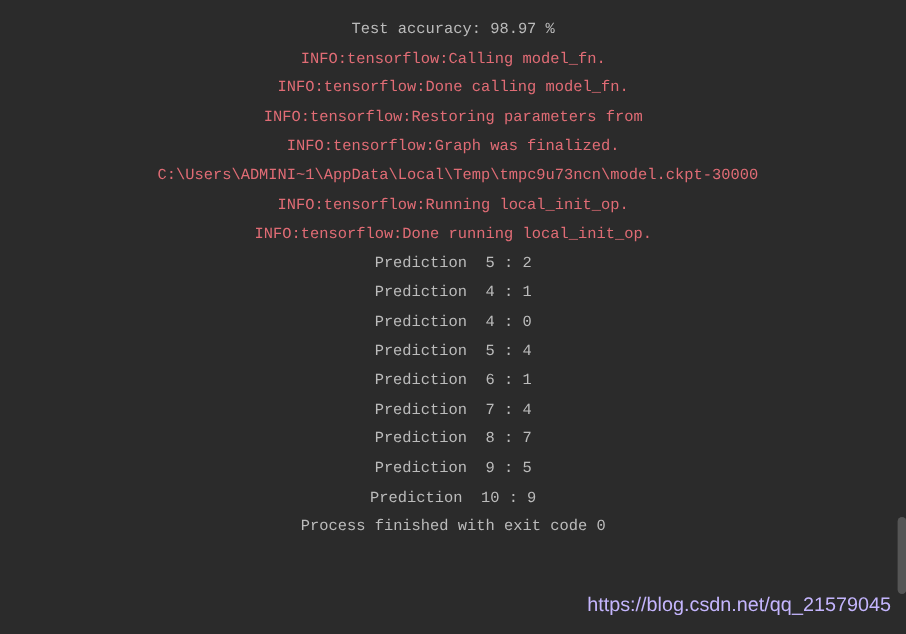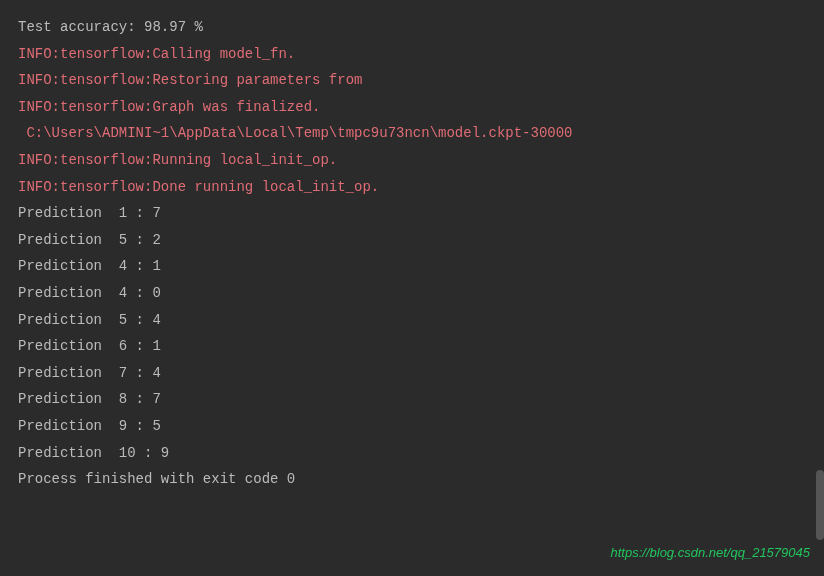--- a/index.html
+++ b/index.html
@@ -16,58 +16,58 @@
       width: 824px;
       height: 576px;
       position: relative;
       overflow: hidden;
     }
     .terminal-output {
       color: #bbbbbb;
     }
     .line {
       white-space: pre;
+      text-align: center;
     }
     .white-text {
       color: #bbbbbb;
     }
     .red-text {
       color: #e06c75;
     }
     .watermark {
       position: absolute;
       bottom: 10px;
       right: 14px;
-      color: #22c55e;
-      font-size: 13px;
+      color: #c4b5fd;
+      font-size: 18px;
       font-family: -apple-system, BlinkMacSystemFont, 'Segoe UI', sans-serif;
-      font-style: italic;
     }
     .scrollbar {
       position: absolute;
       right: 0;
       top: 470px;
       width: 8px;
       height: 70px;
       background-color: #555555;
       border-radius: 4px;
     }
   </style>
 </head>
 <body>
 
 <div class="terminal-output">
   <div class="line"><span class="white-text">Test accuracy: 98.97 %</span></div>
   <div class="line"><span class="red-text">INFO:tensorflow:Calling model_fn.</span></div>
+  <div class="line"><span class="red-text">INFO:tensorflow:Done calling model_fn.</span></div>
   <div class="line"><span class="red-text">INFO:tensorflow:Restoring parameters from</span></div>
   <div class="line"><span class="red-text">INFO:tensorflow:Graph was finalized.</span></div>
   <div class="line"><span class="red-text"> C:\Users\ADMINI~1\AppData\Local\Temp\tmpc9u73ncn\model.ckpt-30000</span></div>
   <div class="line"><span class="red-text">INFO:tensorflow:Running local_init_op.</span></div>
   <div class="line"><span class="red-text">INFO:tensorflow:Done running local_init_op.</span></div>
-  <div class="line"><span class="white-text">Prediction  1 : 7</span></div>
   <div class="line"><span class="white-text">Prediction  5 : 2</span></div>
   <div class="line"><span class="white-text">Prediction  4 : 1</span></div>
   <div class="line"><span class="white-text">Prediction  4 : 0</span></div>
   <div class="line"><span class="white-text">Prediction  5 : 4</span></div>
   <div class="line"><span class="white-text">Prediction  6 : 1</span></div>
   <div class="line"><span class="white-text">Prediction  7 : 4</span></div>
   <div class="line"><span class="white-text">Prediction  8 : 7</span></div>
   <div class="line"><span class="white-text">Prediction  9 : 5</span></div>
   <div class="line"><span class="white-text">Prediction  10 : 9</span></div>
   <div class="line"><span class="white-text"></span></div>

